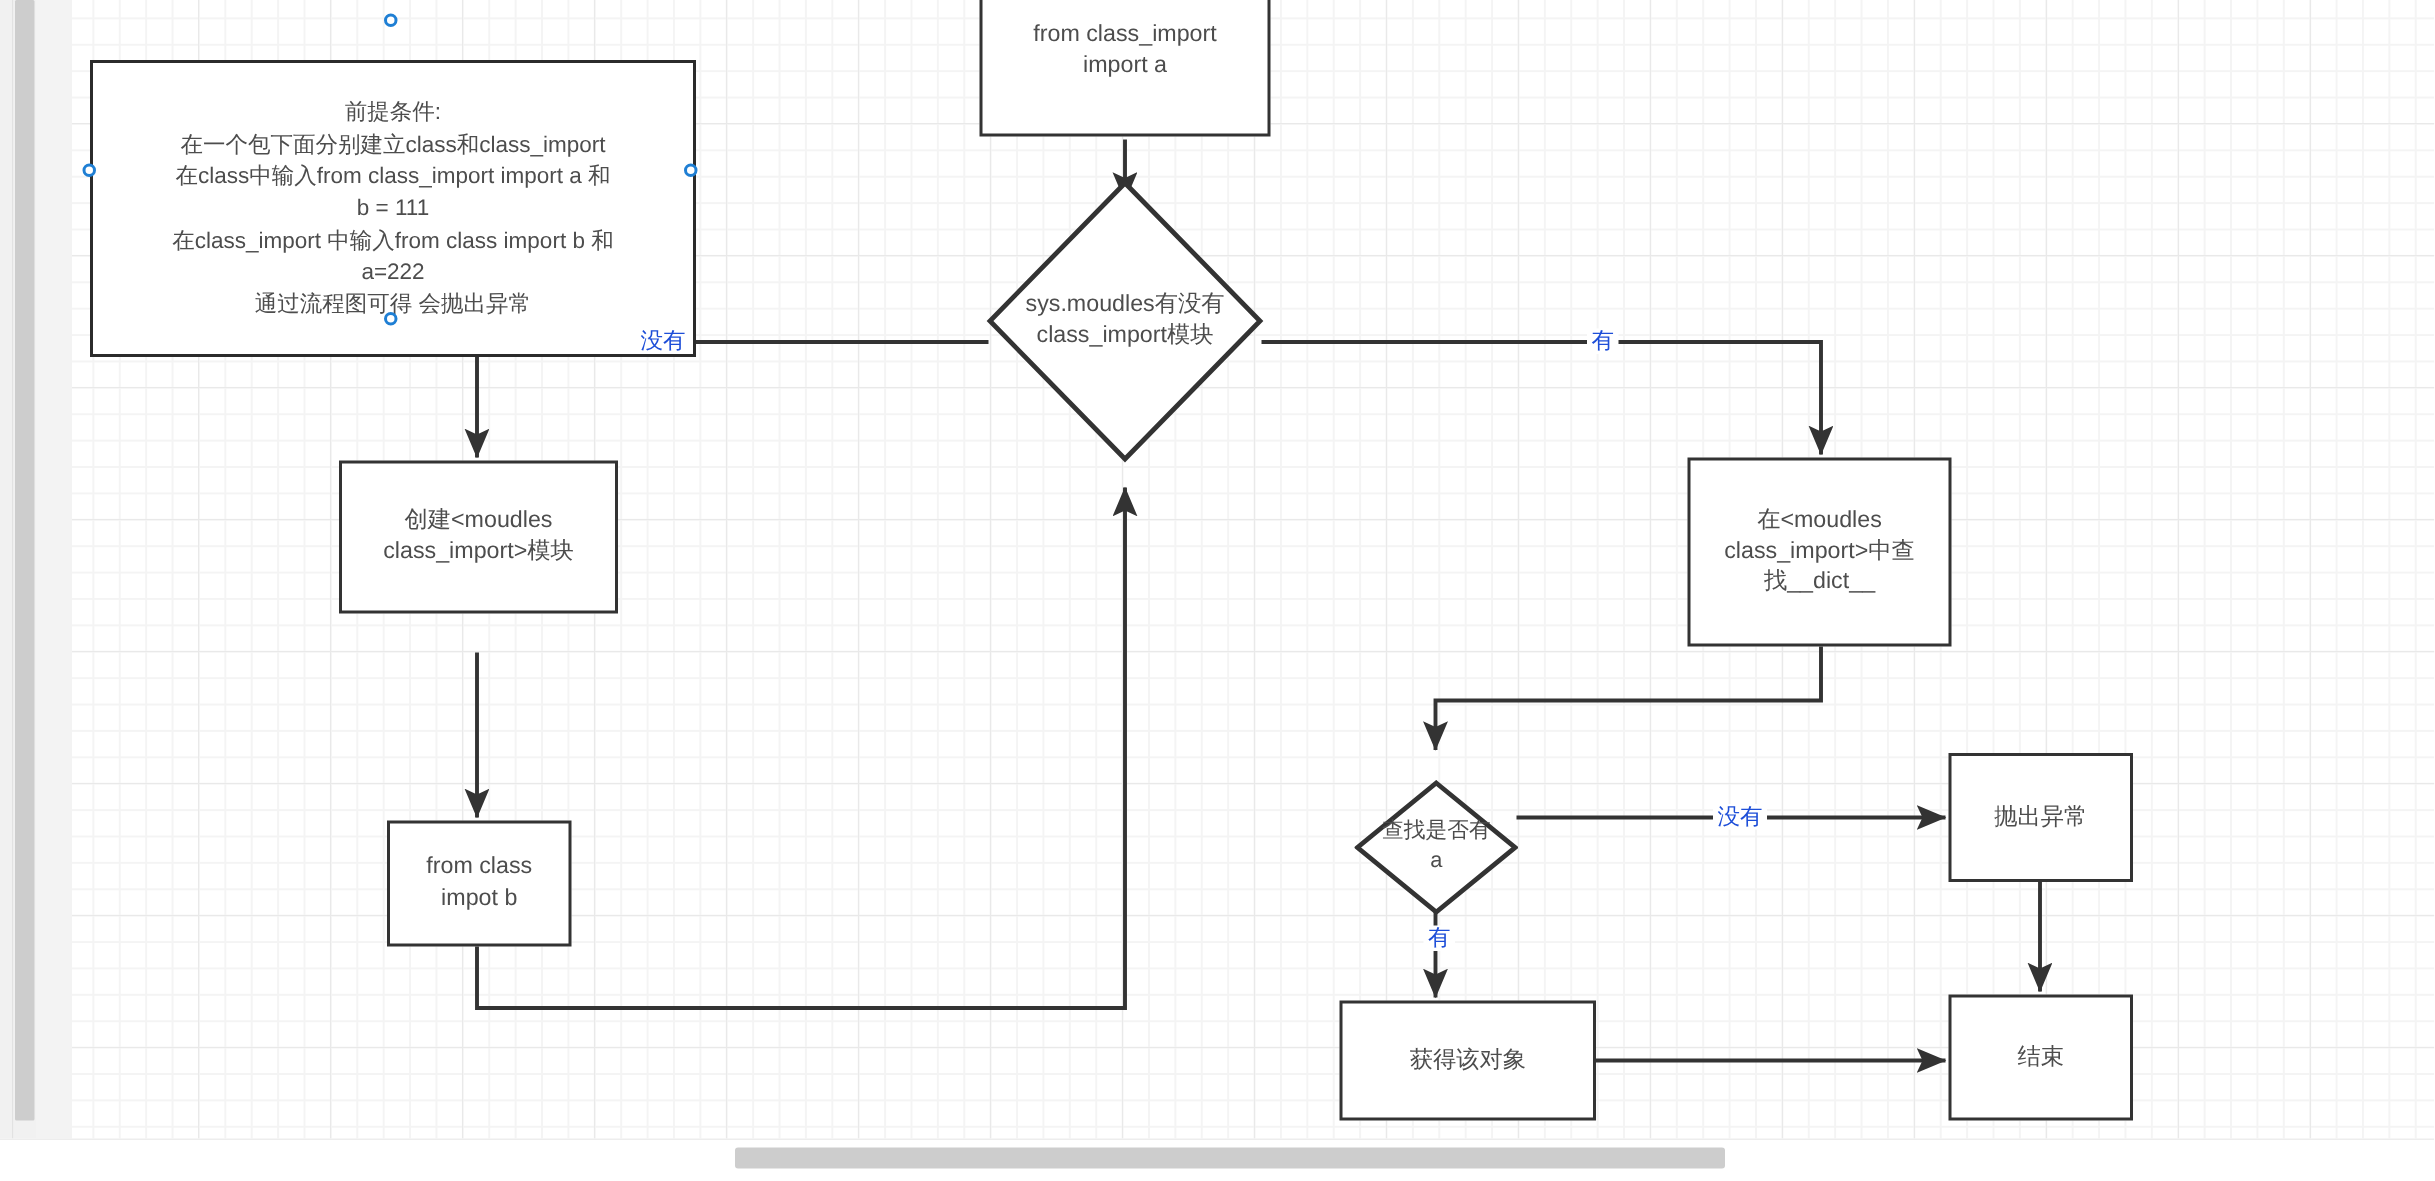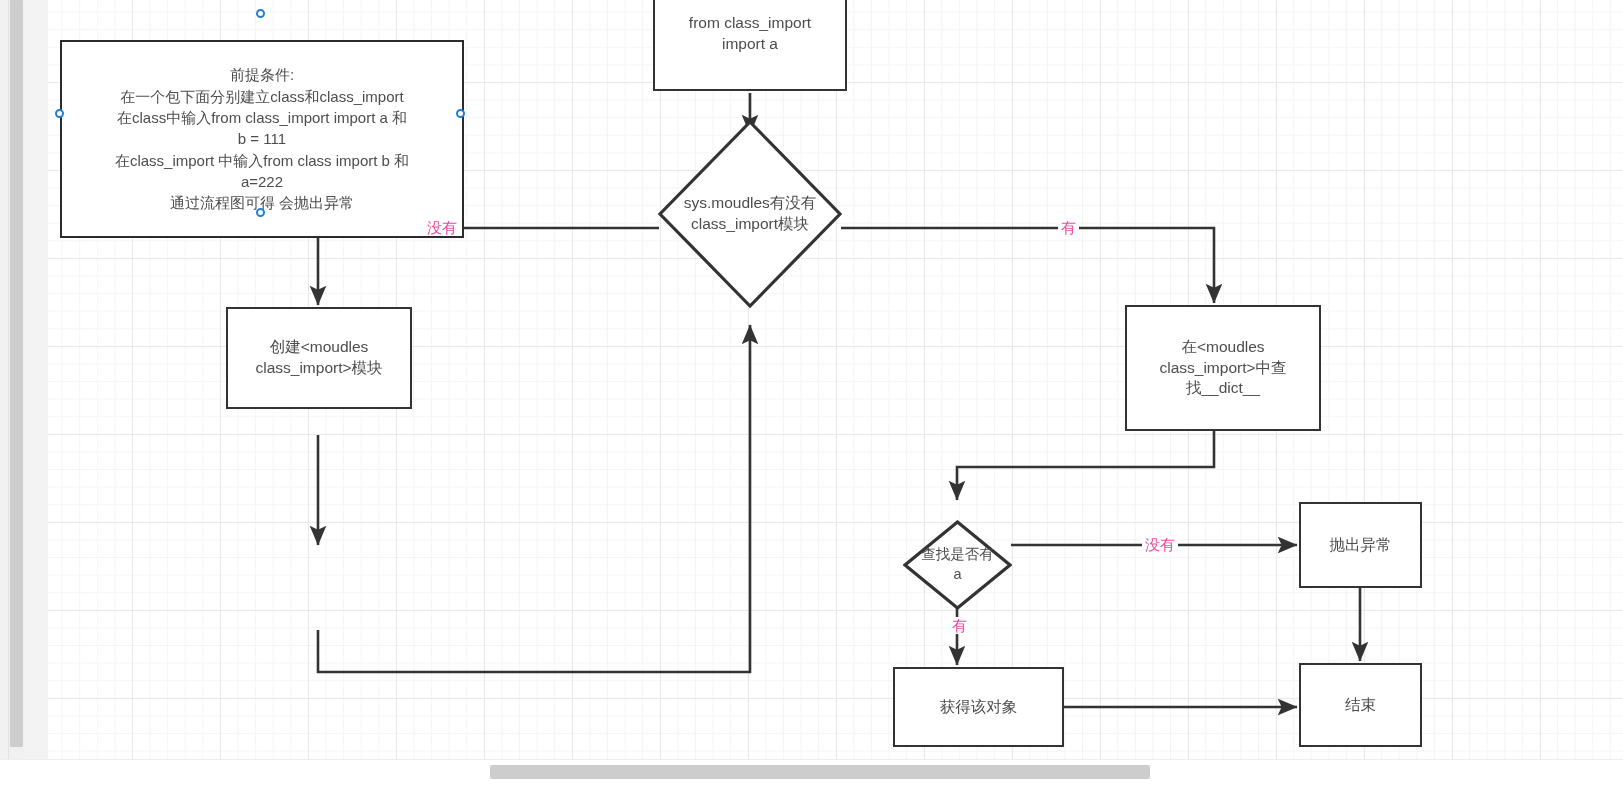--- a/index.html
+++ b/index.html
@@ -122,21 +122,21 @@
     text-align: center;
     color: #4d4d4d;
     font-size: 15.5px;
     line-height: 1.35;
     white-space: pre-line;
     pointer-events: none;
   }
 
   .edge-label {
     position: absolute;
-    color: #ec4899;
+    color: #1d4ed8;
     font-size: 15px;
     line-height: 1;
     background: #ffffff;
     padding: 1px 3px;
     white-space: nowrap;
   }
 
   .handle {
     position: absolute;
     width: 9px; height: 9px;
@@ -214,22 +214,26 @@
       </svg>
       <span class="diamond-label">sys.moudles有没有
 class_import模块</span>
     </div>
 
     <div class="node" style="left:178px; top:307px; width:186px; height:102px;">
       <span>创建&lt;moudles
 class_import&gt;模块</span>
     </div>
 
-
-    <div class="node" style="left:1077px; top:305px; width:196px; height:126px;">
+    <div class="node" style="left:210px; top:547px; width:123px; height:84px;">
+      <span>from class
+impot b</span>
+    </div>
+
+    <div class="node" style="left:1077px; top:305px; width:176px; height:126px;">
       <span>在&lt;moudles
 class_import&gt;中查
 找__dict__</span>
     </div>
 
     <div class="diamond-wrap" style="left:855px; top:520px; width:109px; height:90px;">
       <svg class="diamond-shape" viewBox="0 0 109 90" preserveAspectRatio="none">
         <polygon points="54.5,2 107,45 54.5,88 2,45" fill="#ffffff" stroke="#333333" stroke-width="3.2"></polygon>
       </svg>
       <span class="diamond-label" style="font-size:14.5px;">查找是否有

